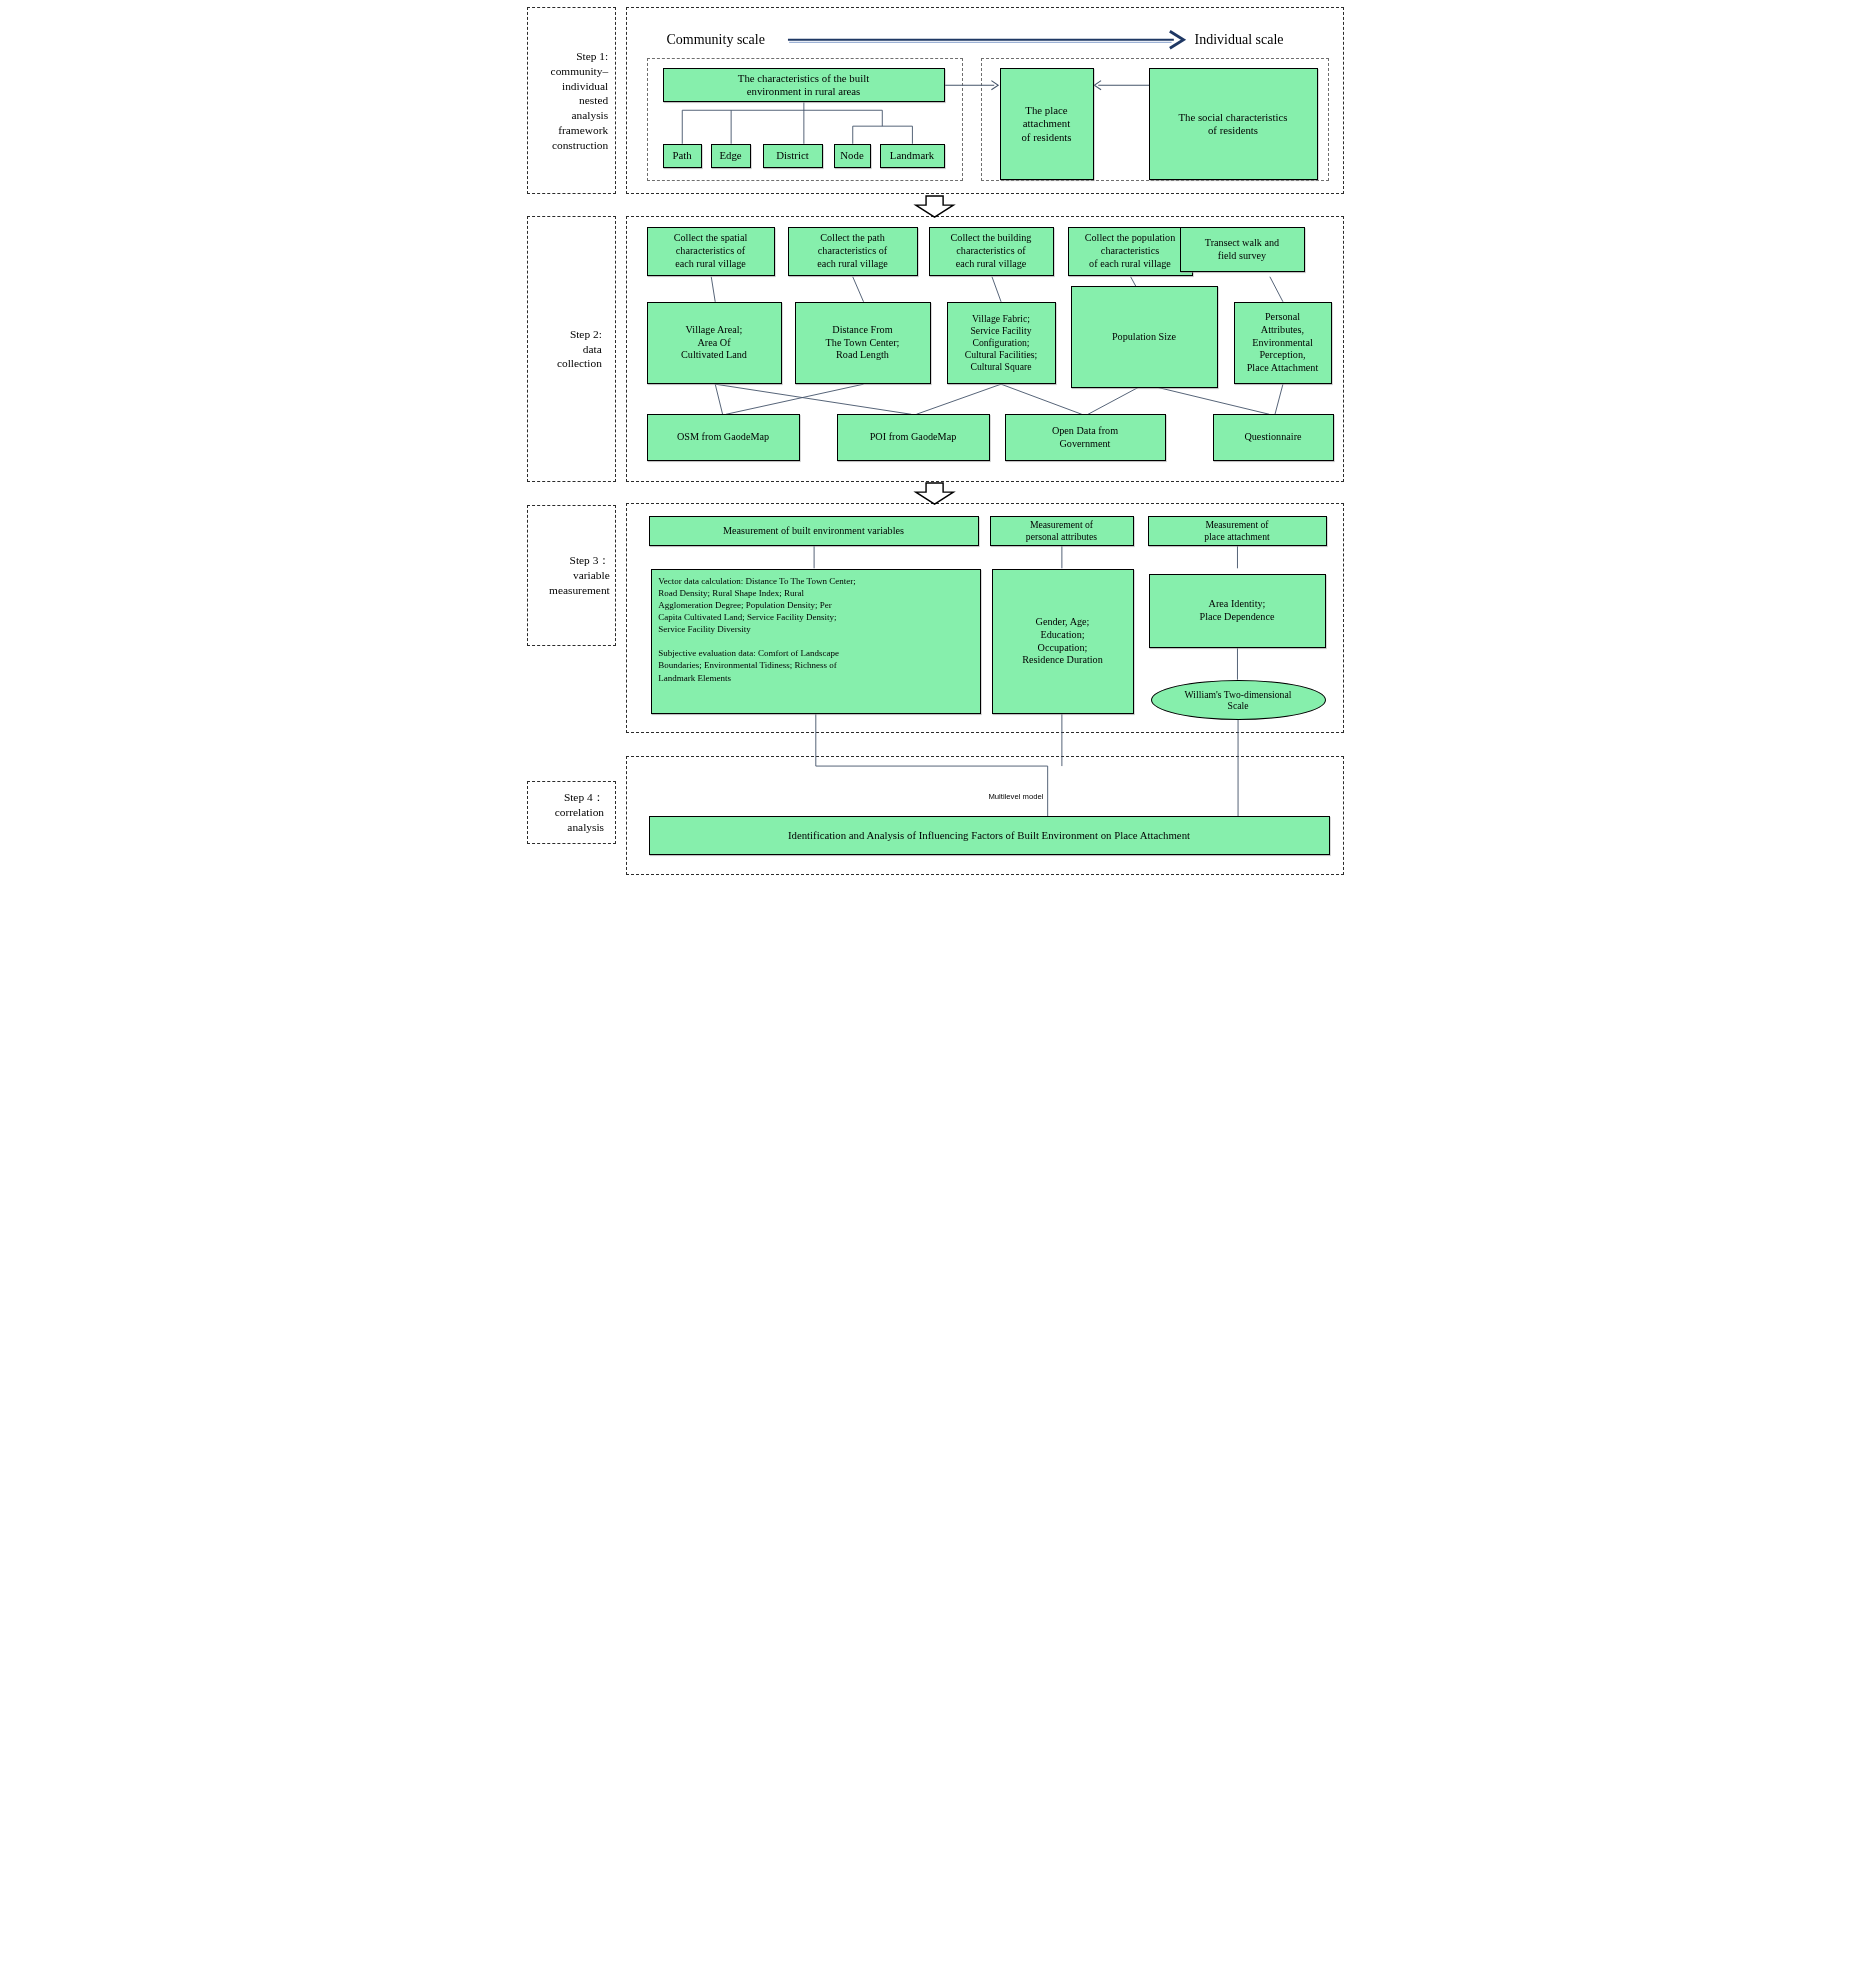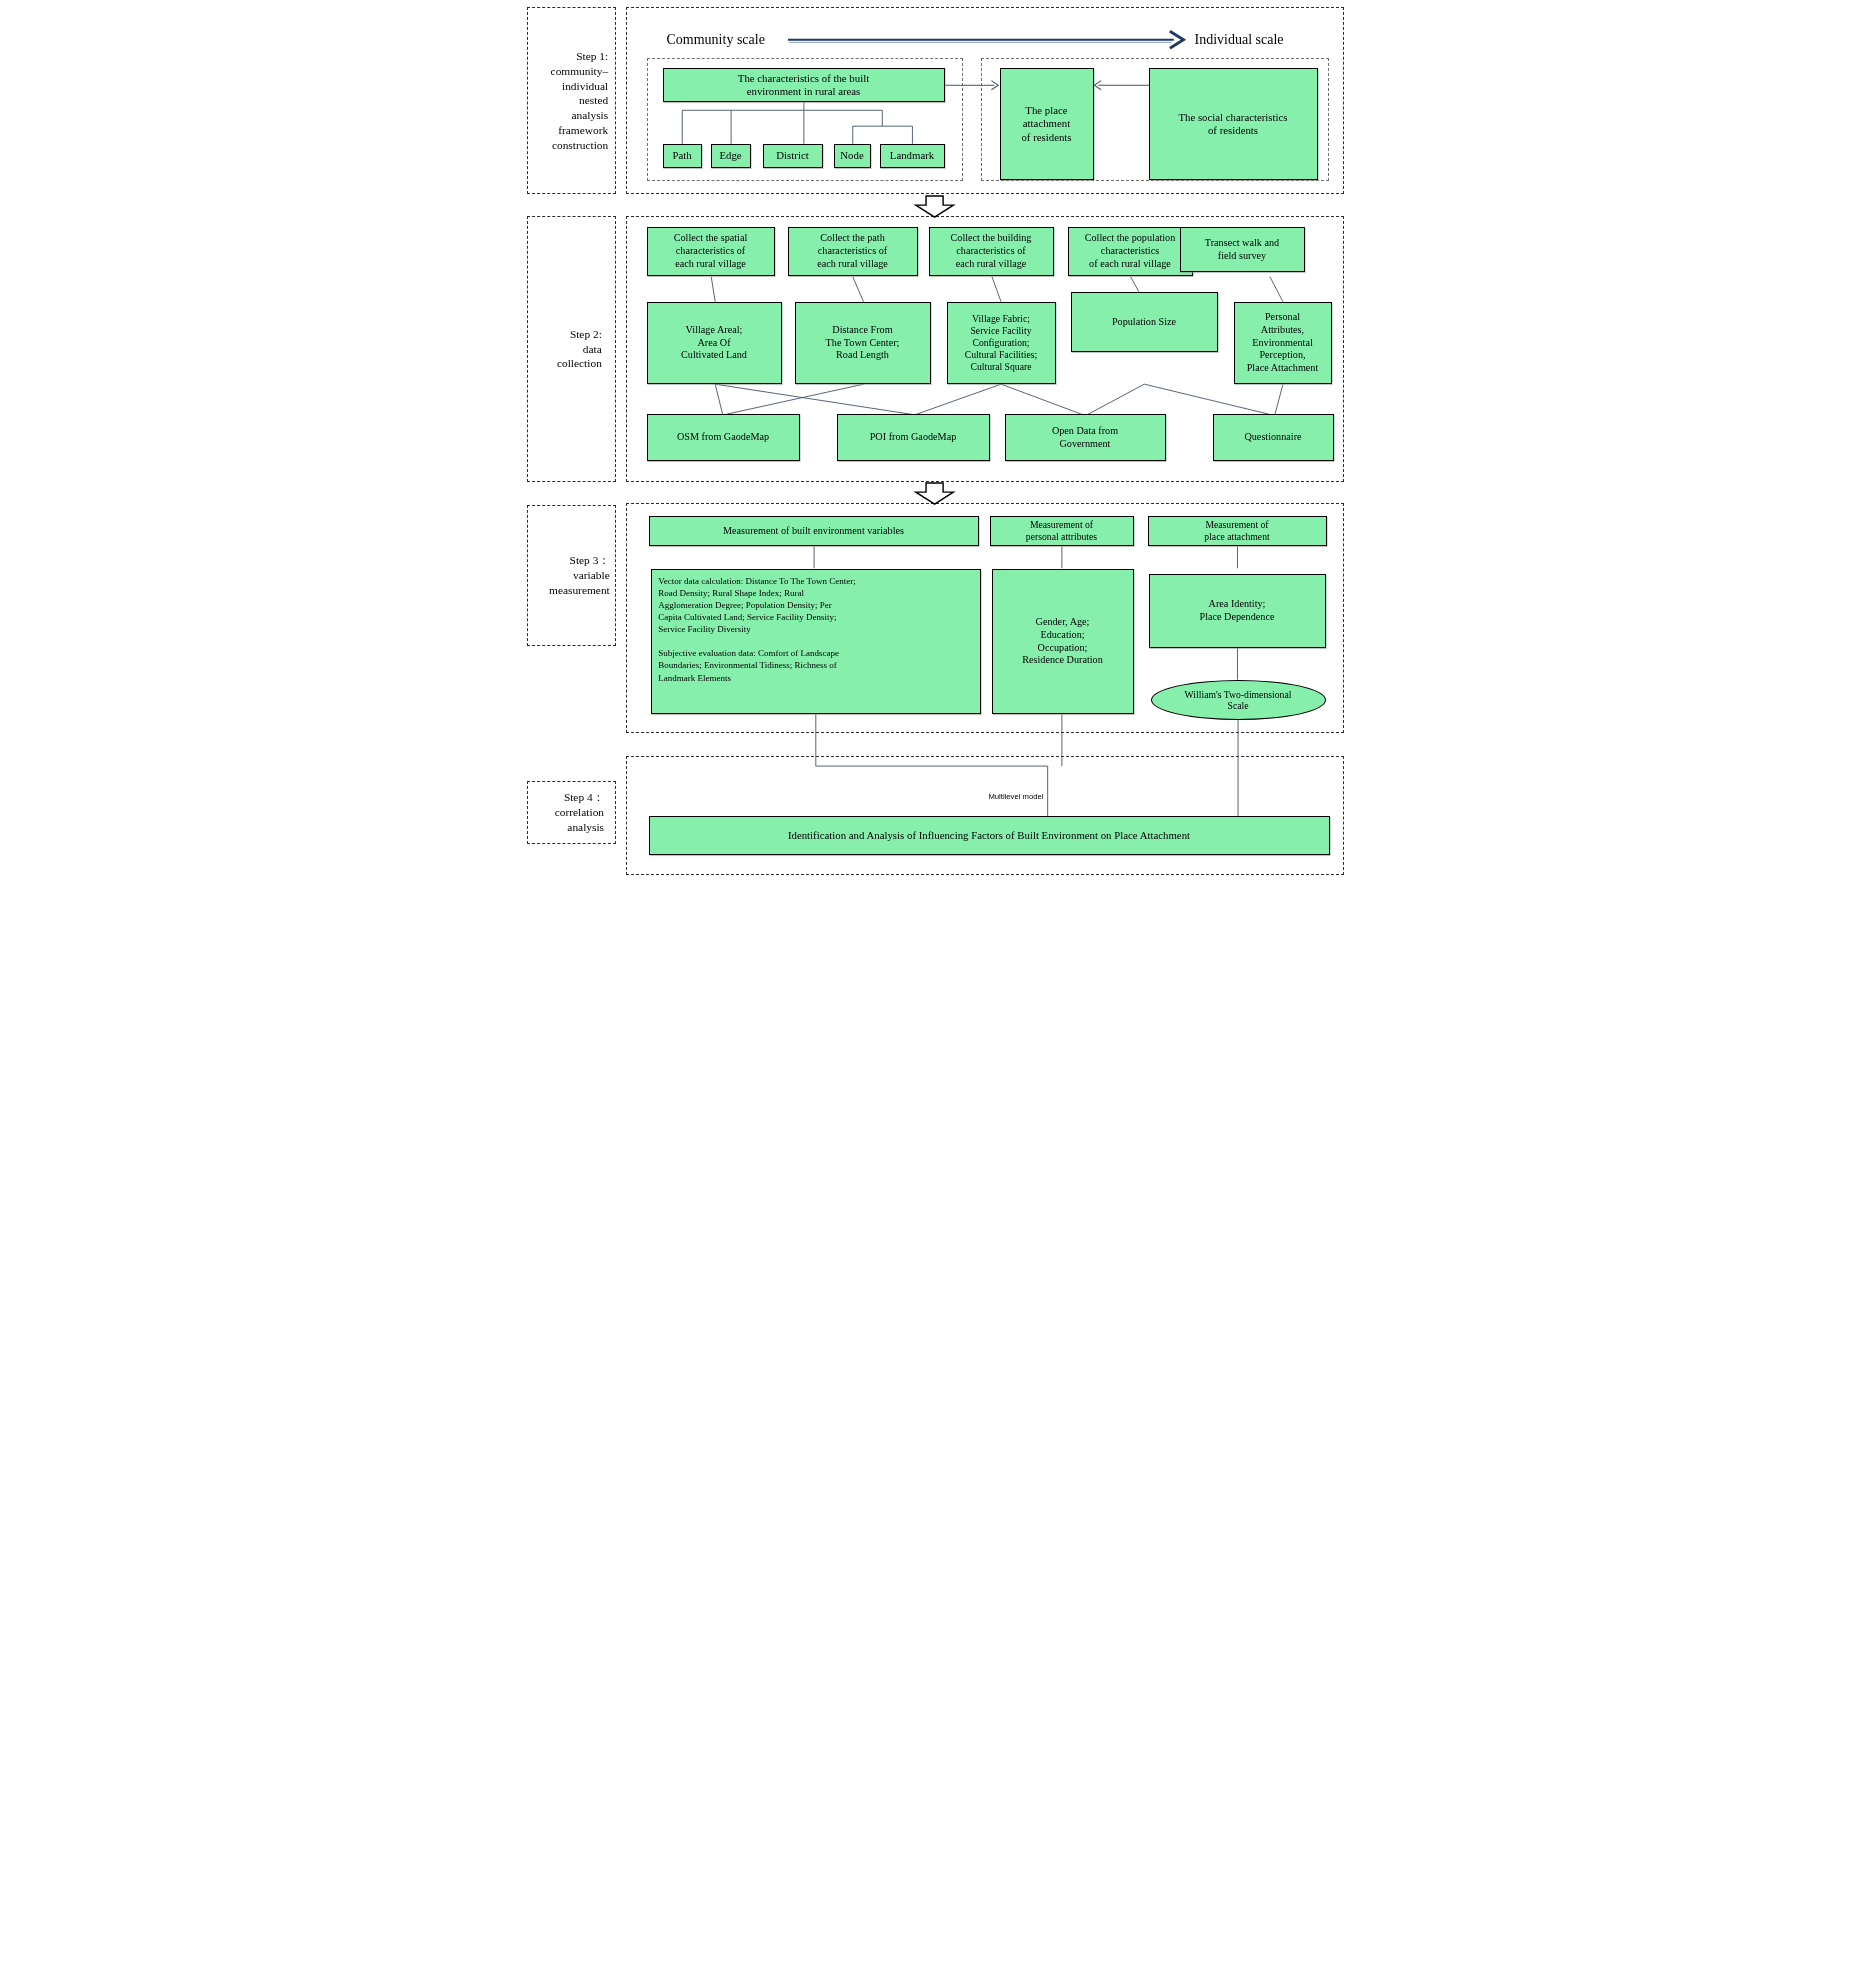--- a/index.html
+++ b/index.html
@@ -210,21 +210,21 @@
 Area Of
 Cultivated Land</div>
   <div class="box f18" style="left:275px;top:302px;width:136px;height:82px;">Distance From
 The Town Center;
 Road Length</div>
   <div class="box f17" style="left:427px;top:302px;width:109px;height:82px;">Village Fabric;
 Service Facility
 Configuration;
 Cultural Facilities;
 Cultural Square</div>
-  <div class="box f18" style="left:551px;top:292px;width:147px;height:60px;">Population Size</div>
+  <div class="box f18" style="left:551px;top:286px;width:147px;height:102px;">Population Size</div>
   <div class="box f18" style="left:714px;top:302px;width:98px;height:82px;">Personal
 Attributes,
 Environmental
 Perception,
 Place Attachment</div>
 
   <div class="box f18" style="left:127px;top:414px;width:153px;height:47px;">OSM from GaodeMap</div>
   <div class="box f18" style="left:317px;top:414px;width:153px;height:47px;">POI from GaodeMap</div>
   <div class="box f18" style="left:485px;top:414px;width:161px;height:47px;">Open Data from
 Government</div>

